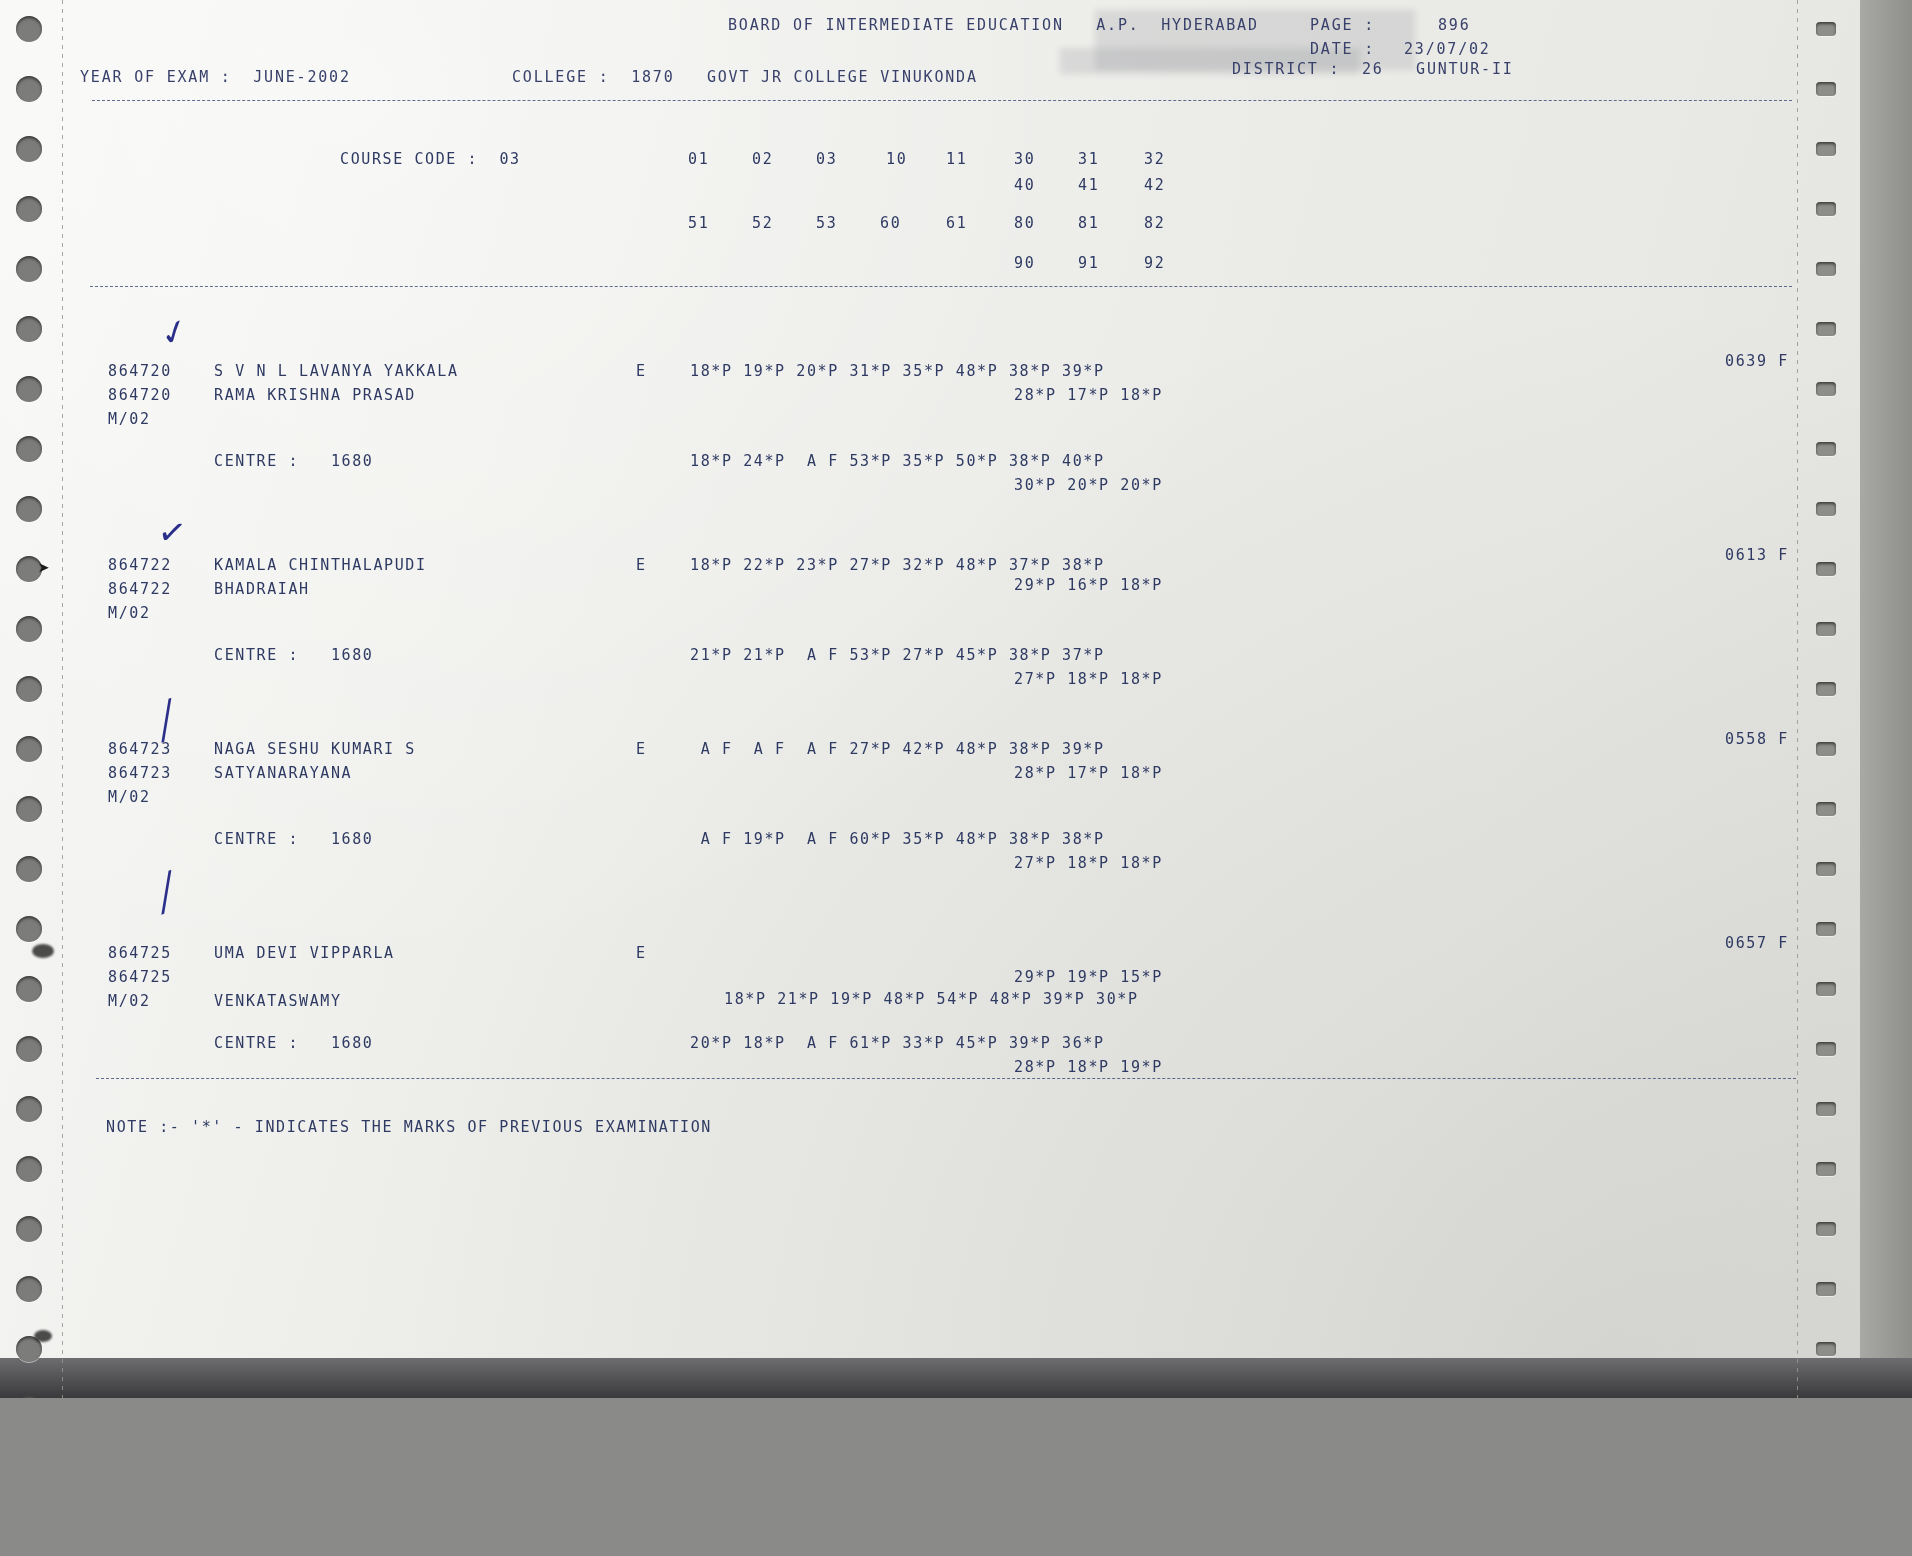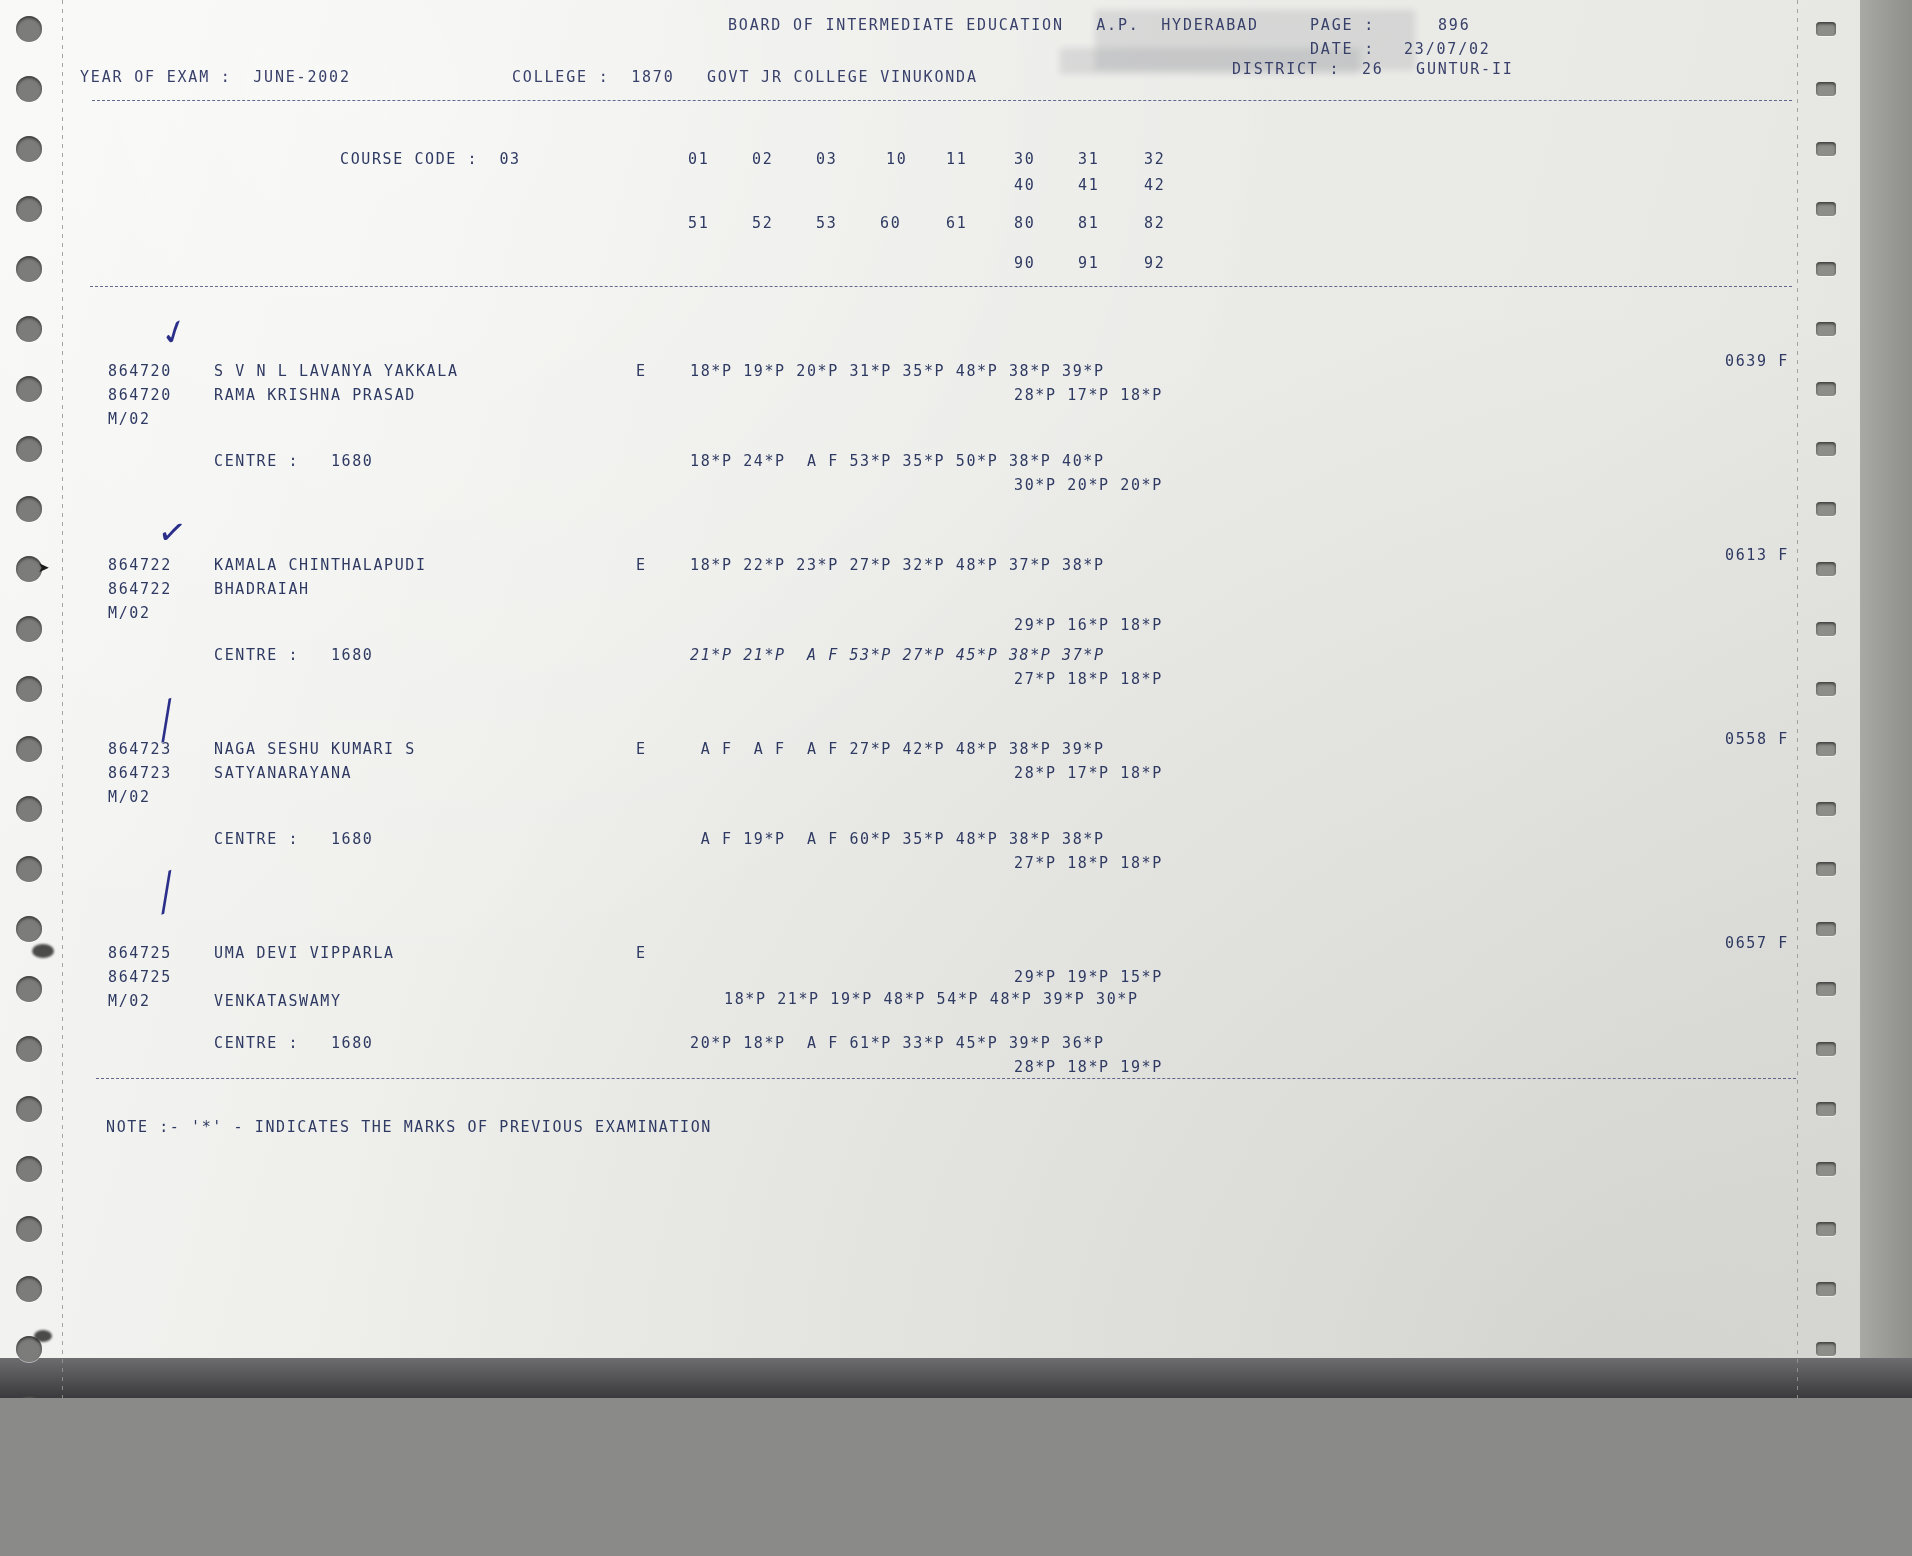--- a/index.html
+++ b/index.html
@@ -254,26 +254,26 @@
 
   <div>
     <div class="t" style="left:108px; top:556px;">864722</div>
     <div class="t" style="left:214px; top:556px;">KAMALA CHINTHALAPUDI</div>
     <div class="t" style="left:636px; top:556px;">E</div>
     <div class="t" style="left:690px; top:556px;">18*P 22*P 23*P 27*P 32*P 48*P 37*P 38*P</div>
     <div class="t" style="left:1725px; top:546px;">0613 F</div>
 
     <div class="t" style="left:108px; top:580px;">864722</div>
     <div class="t" style="left:214px; top:580px;">BHADRAIAH</div>
-    <div class="t" style="left:1014px; top:616px;text-align:center;">29*P 16*P 18*P</div>
+    <div class="t" style="left:1014px; top:576px;text-align:center;">29*P 16*P 18*P</div>
 
     <div class="t" style="left:108px; top:604px;">M/02</div>
 
     <div class="t" style="left:214px; top:646px;">CENTRE :   1680</div>
-    <div class="t" style="left:690px; top:646px;font-style:italic;">21*P 21*P  A F 53*P 27*P 45*P 38*P 37*P</div>
+    <div class="t" style="left:690px; top:646px;">21*P 21*P  A F 53*P 27*P 45*P 38*P 37*P</div>
     <div class="t" style="left:1014px; top:670px;">27*P 18*P 18*P</div>
   </div>
   <div class="pen" style="left:158px; top:512px; transform:rotate(8deg);">✓</div>
   <div class="arrow" style="left:38px; top:556px;">➤</div>
 
   <div>
     <div class="t" style="left:108px; top:740px;">864723</div>
     <div class="t" style="left:214px; top:740px;">NAGA SESHU KUMARI S</div>
     <div class="t" style="left:636px; top:740px;">E</div>
     <div class="t" style="left:690px; top:740px;"> A F  A F  A F 27*P 42*P 48*P 38*P 39*P</div>

